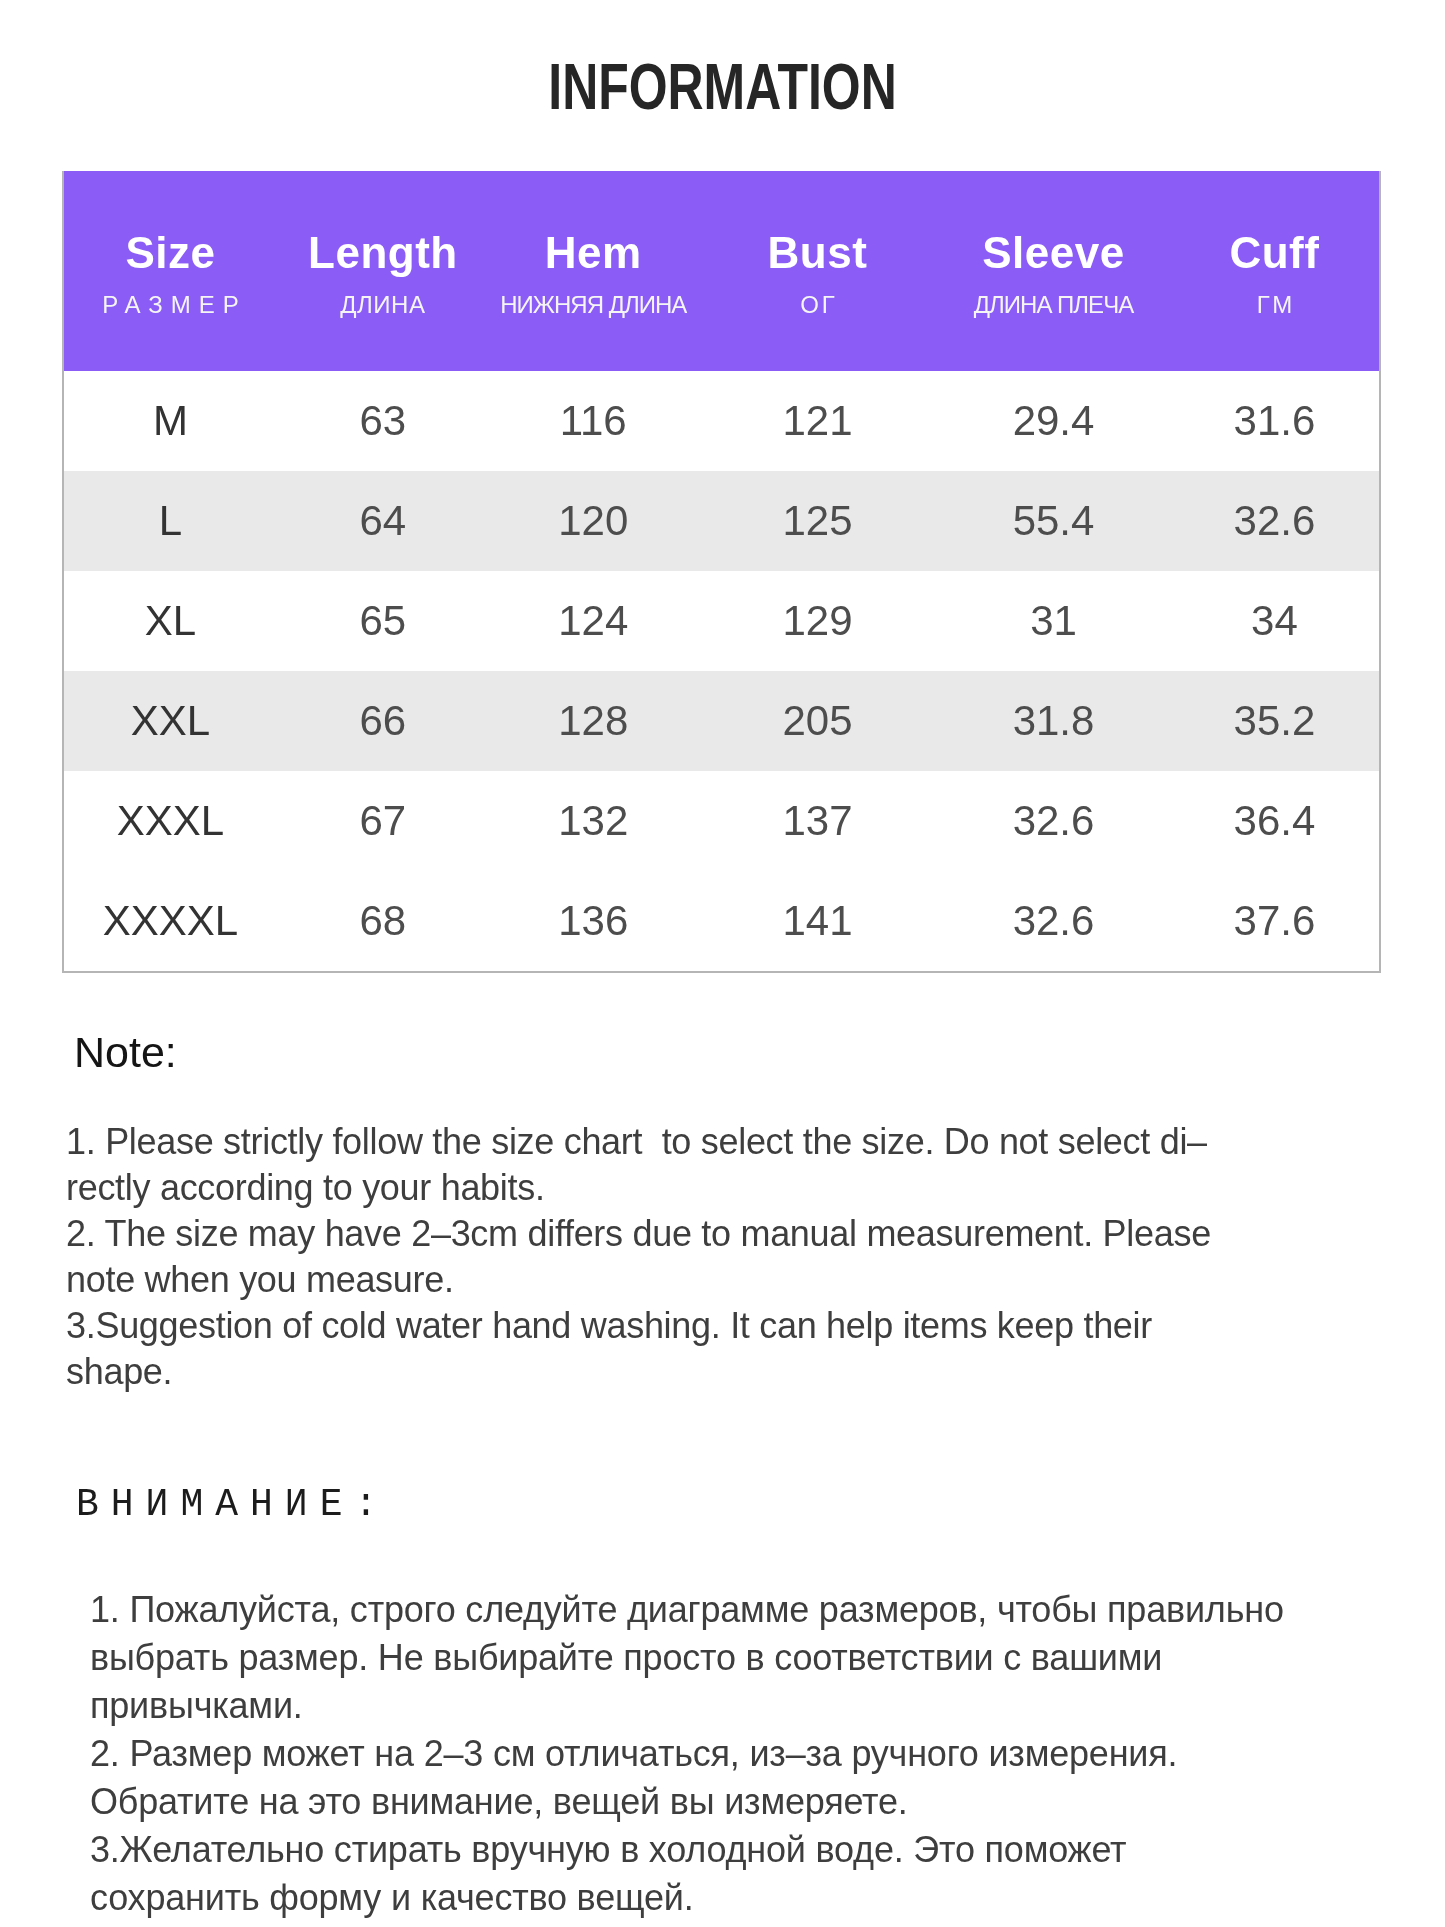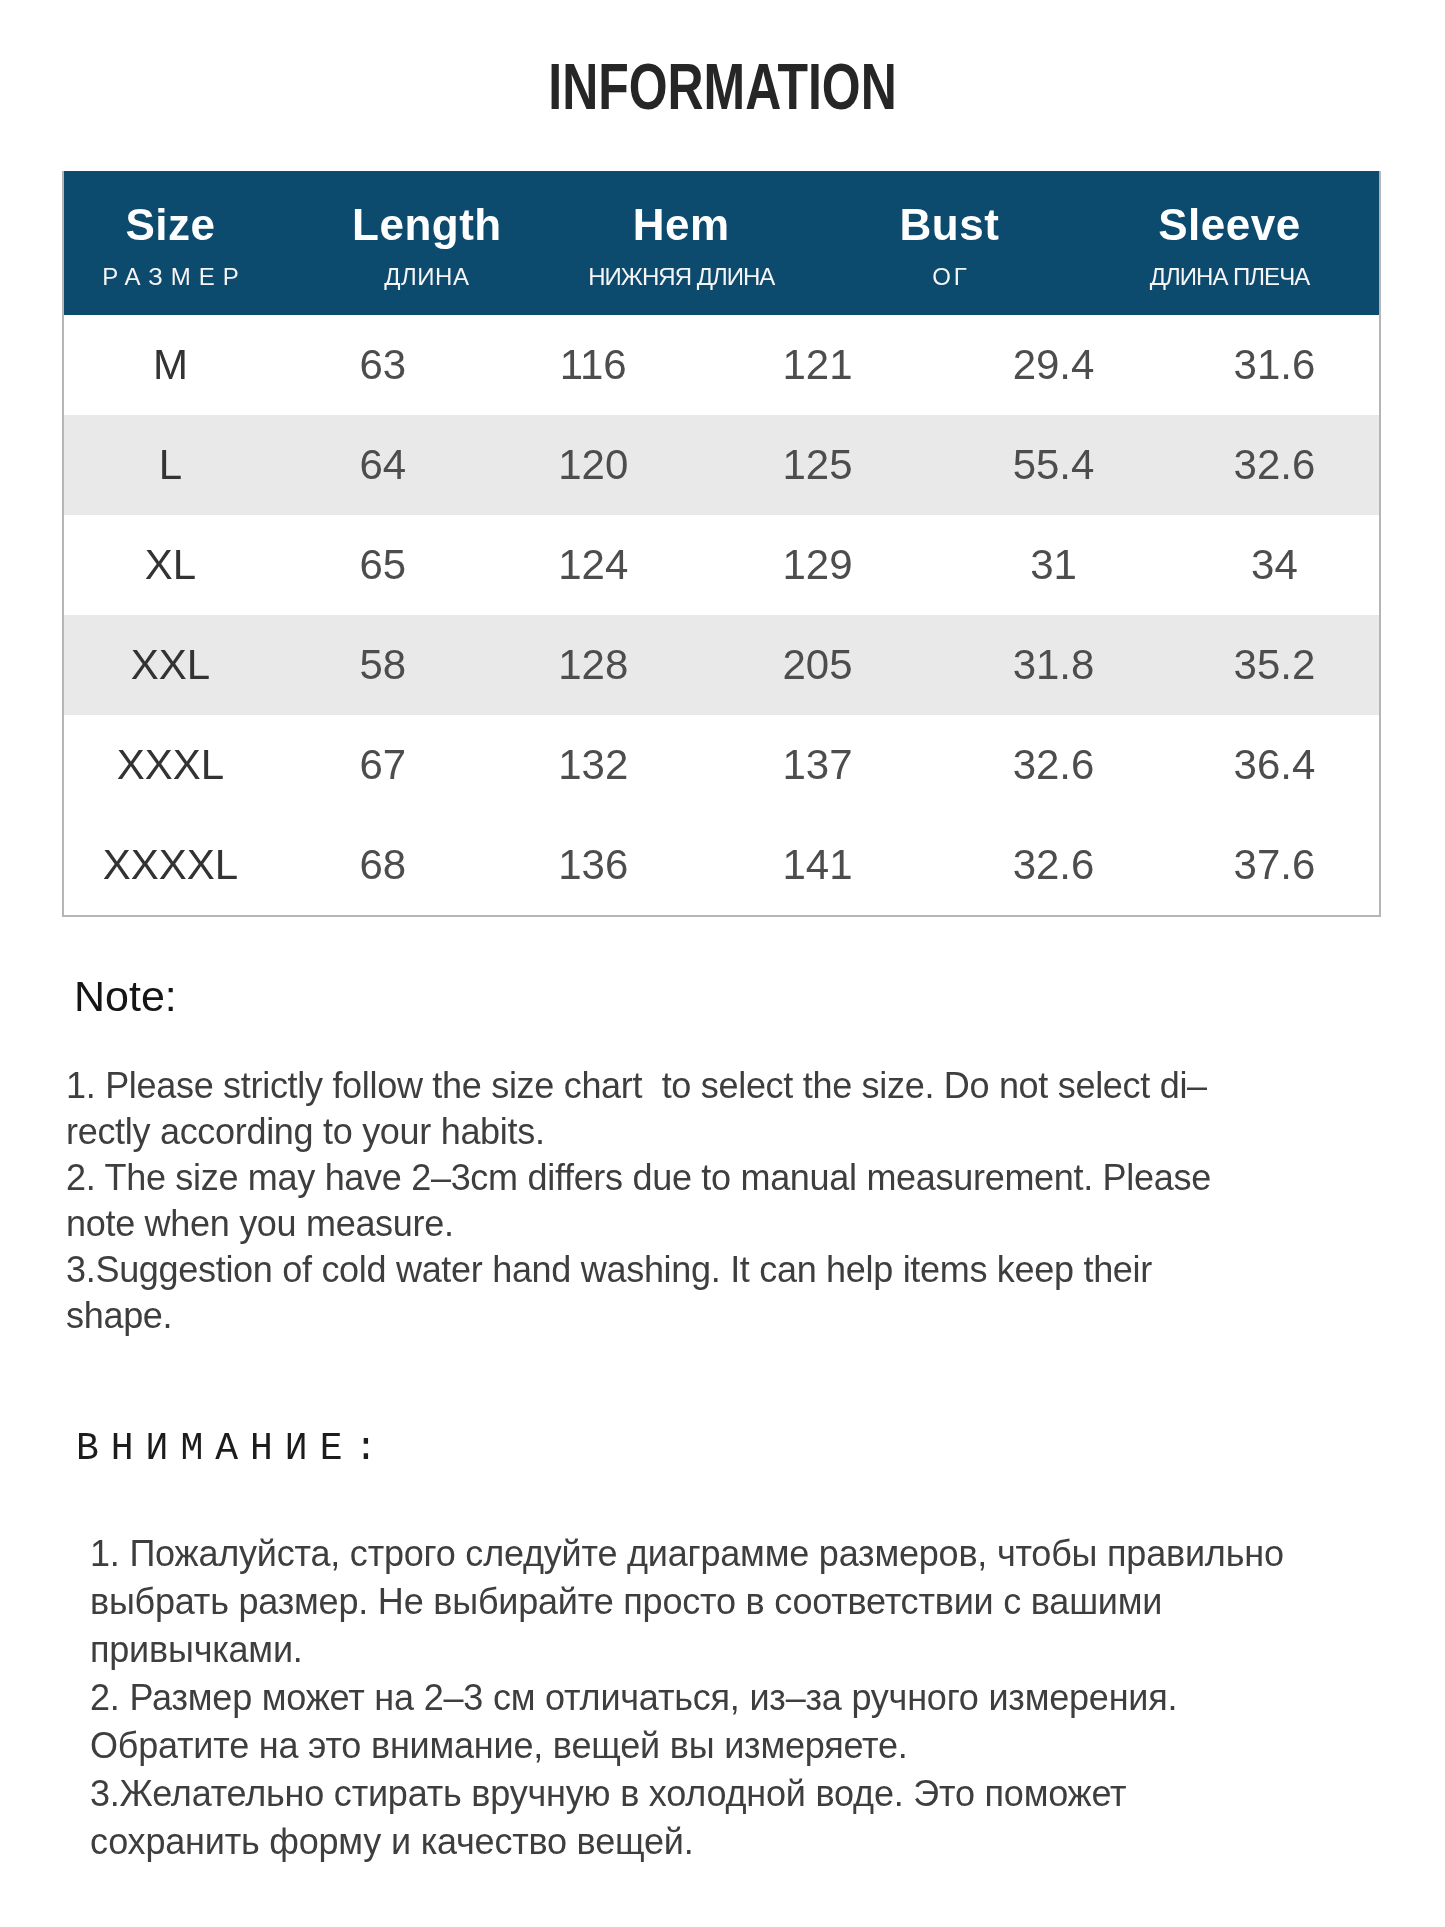--- a/index.html
+++ b/index.html
@@ -33,23 +33,22 @@
     border-left: 2px solid #b5b5b5;
     border-right: 2px solid #b5b5b5;
     border-bottom: 2px solid #b5b5b5;
     box-sizing: border-box;
   }
   .grid6 {
     display: grid;
     grid-template-columns: 16.2% 16.1% 15.9% 18.2% 17.7% 15.9%;
   }
   .thead {
-    background: #0c4a6e;
-    height: 144px;
-    gap: 44px;
+    background: #8b5cf6;
+    height: 200px;
   }
   .hcell {
     display: flex;
     flex-direction: column;
     align-items: center;
     justify-content: center;
     gap: 13px;
     padding-top: 4px;
   }
   .hen {
@@ -171,21 +170,21 @@
       <div class="cell-size">XL</div>
       <div class="cell-num">65</div>
       <div class="cell-num">124</div>
       <div class="cell-num">129</div>
       <div class="cell-num">31</div>
       <div class="cell-num">34</div>
     </div>
 
     <div class="trow grid6 shaded">
       <div class="cell-size">XXL</div>
-      <div class="cell-num">58</div>
+      <div class="cell-num">66</div>
       <div class="cell-num">128</div>
       <div class="cell-num">205</div>
       <div class="cell-num">31.8</div>
       <div class="cell-num">35.2</div>
     </div>
 
     <div class="trow grid6">
       <div class="cell-size">XXXL</div>
       <div class="cell-num">67</div>
       <div class="cell-num">132</div>

